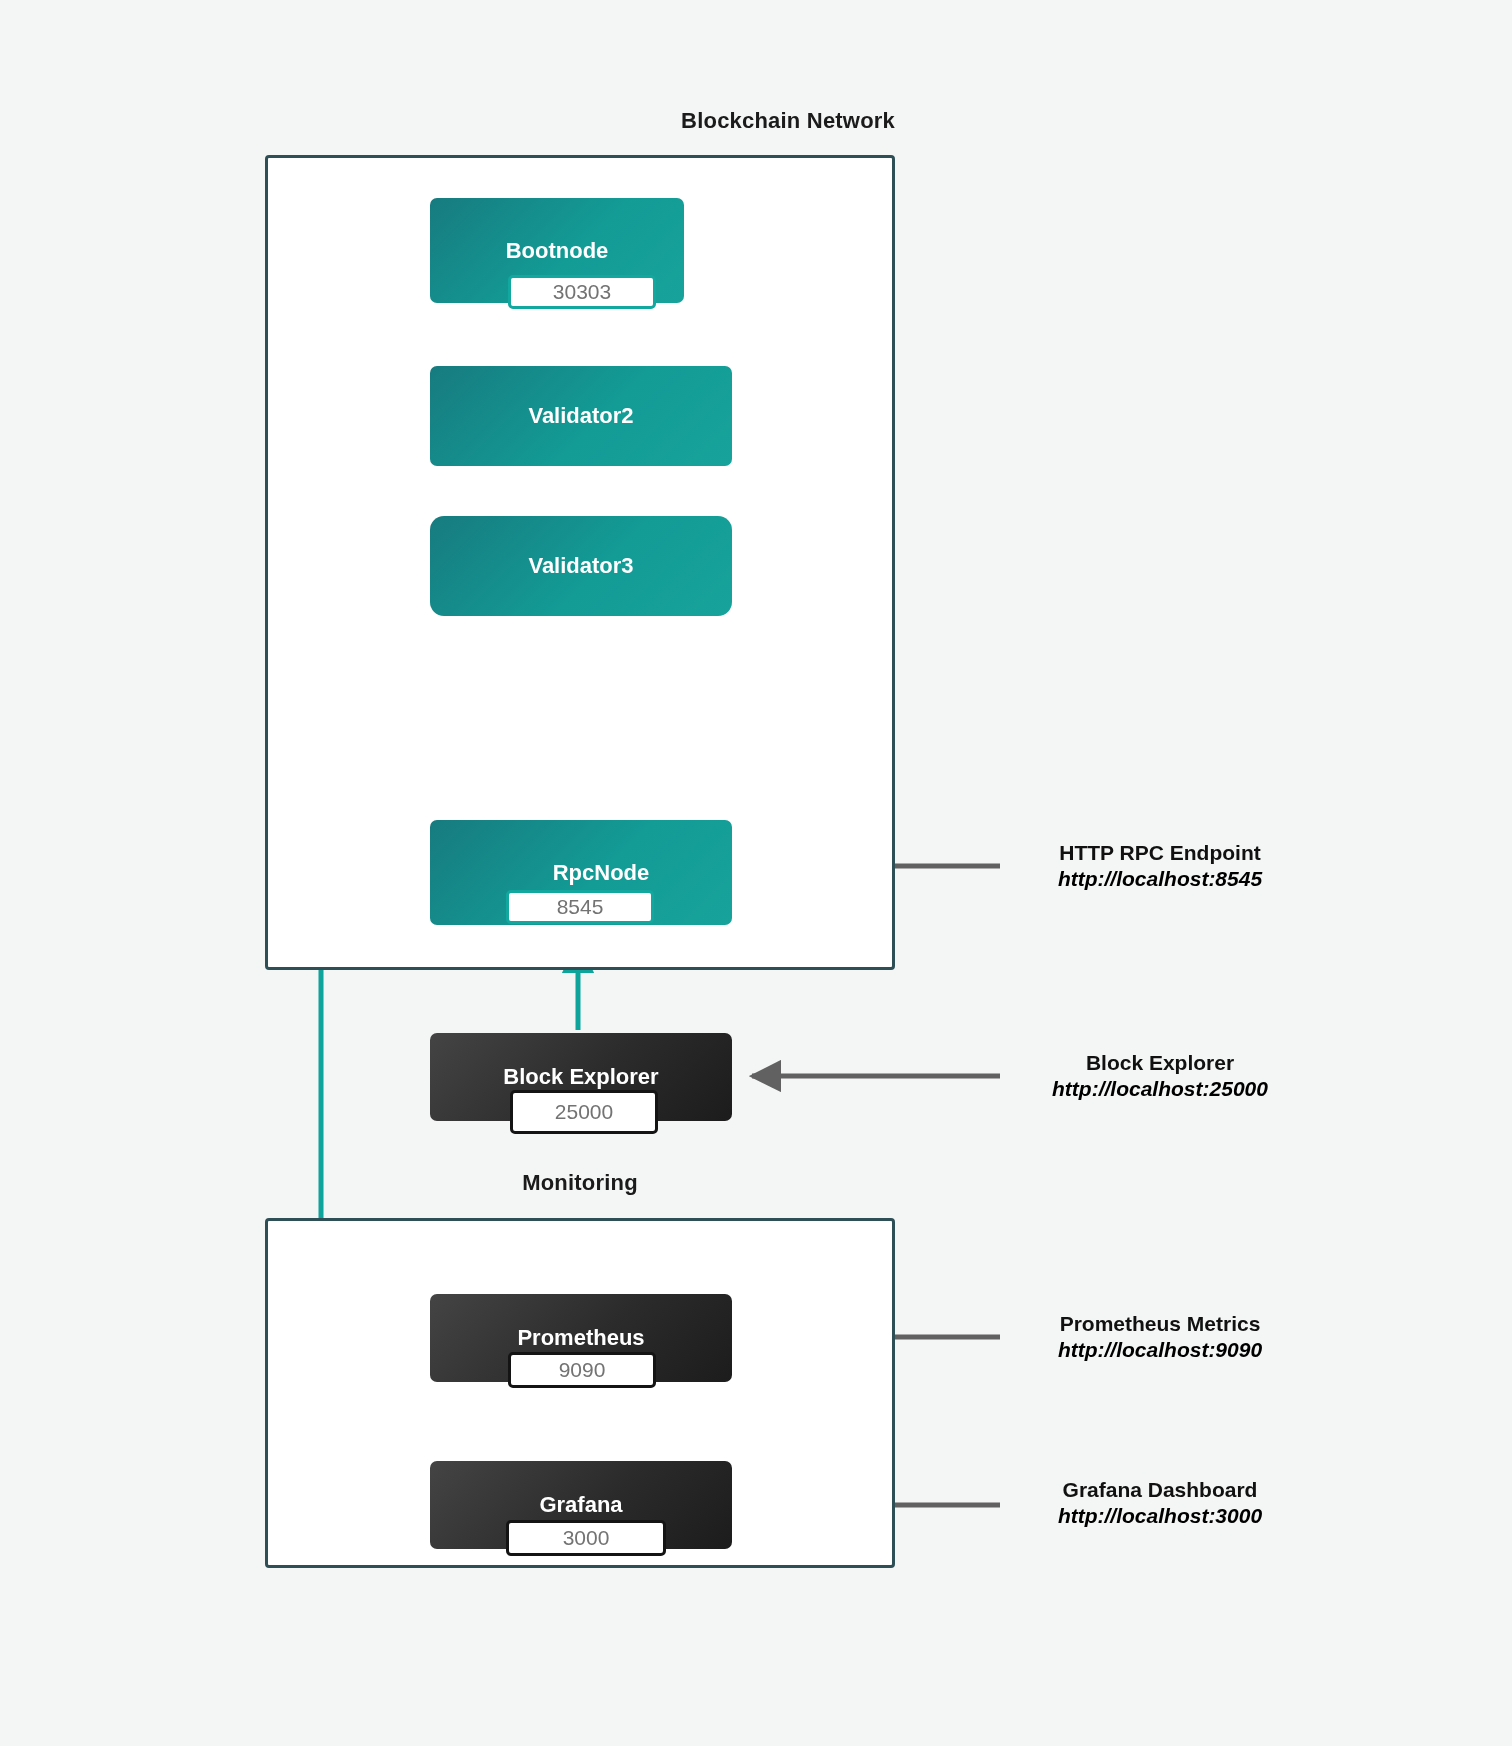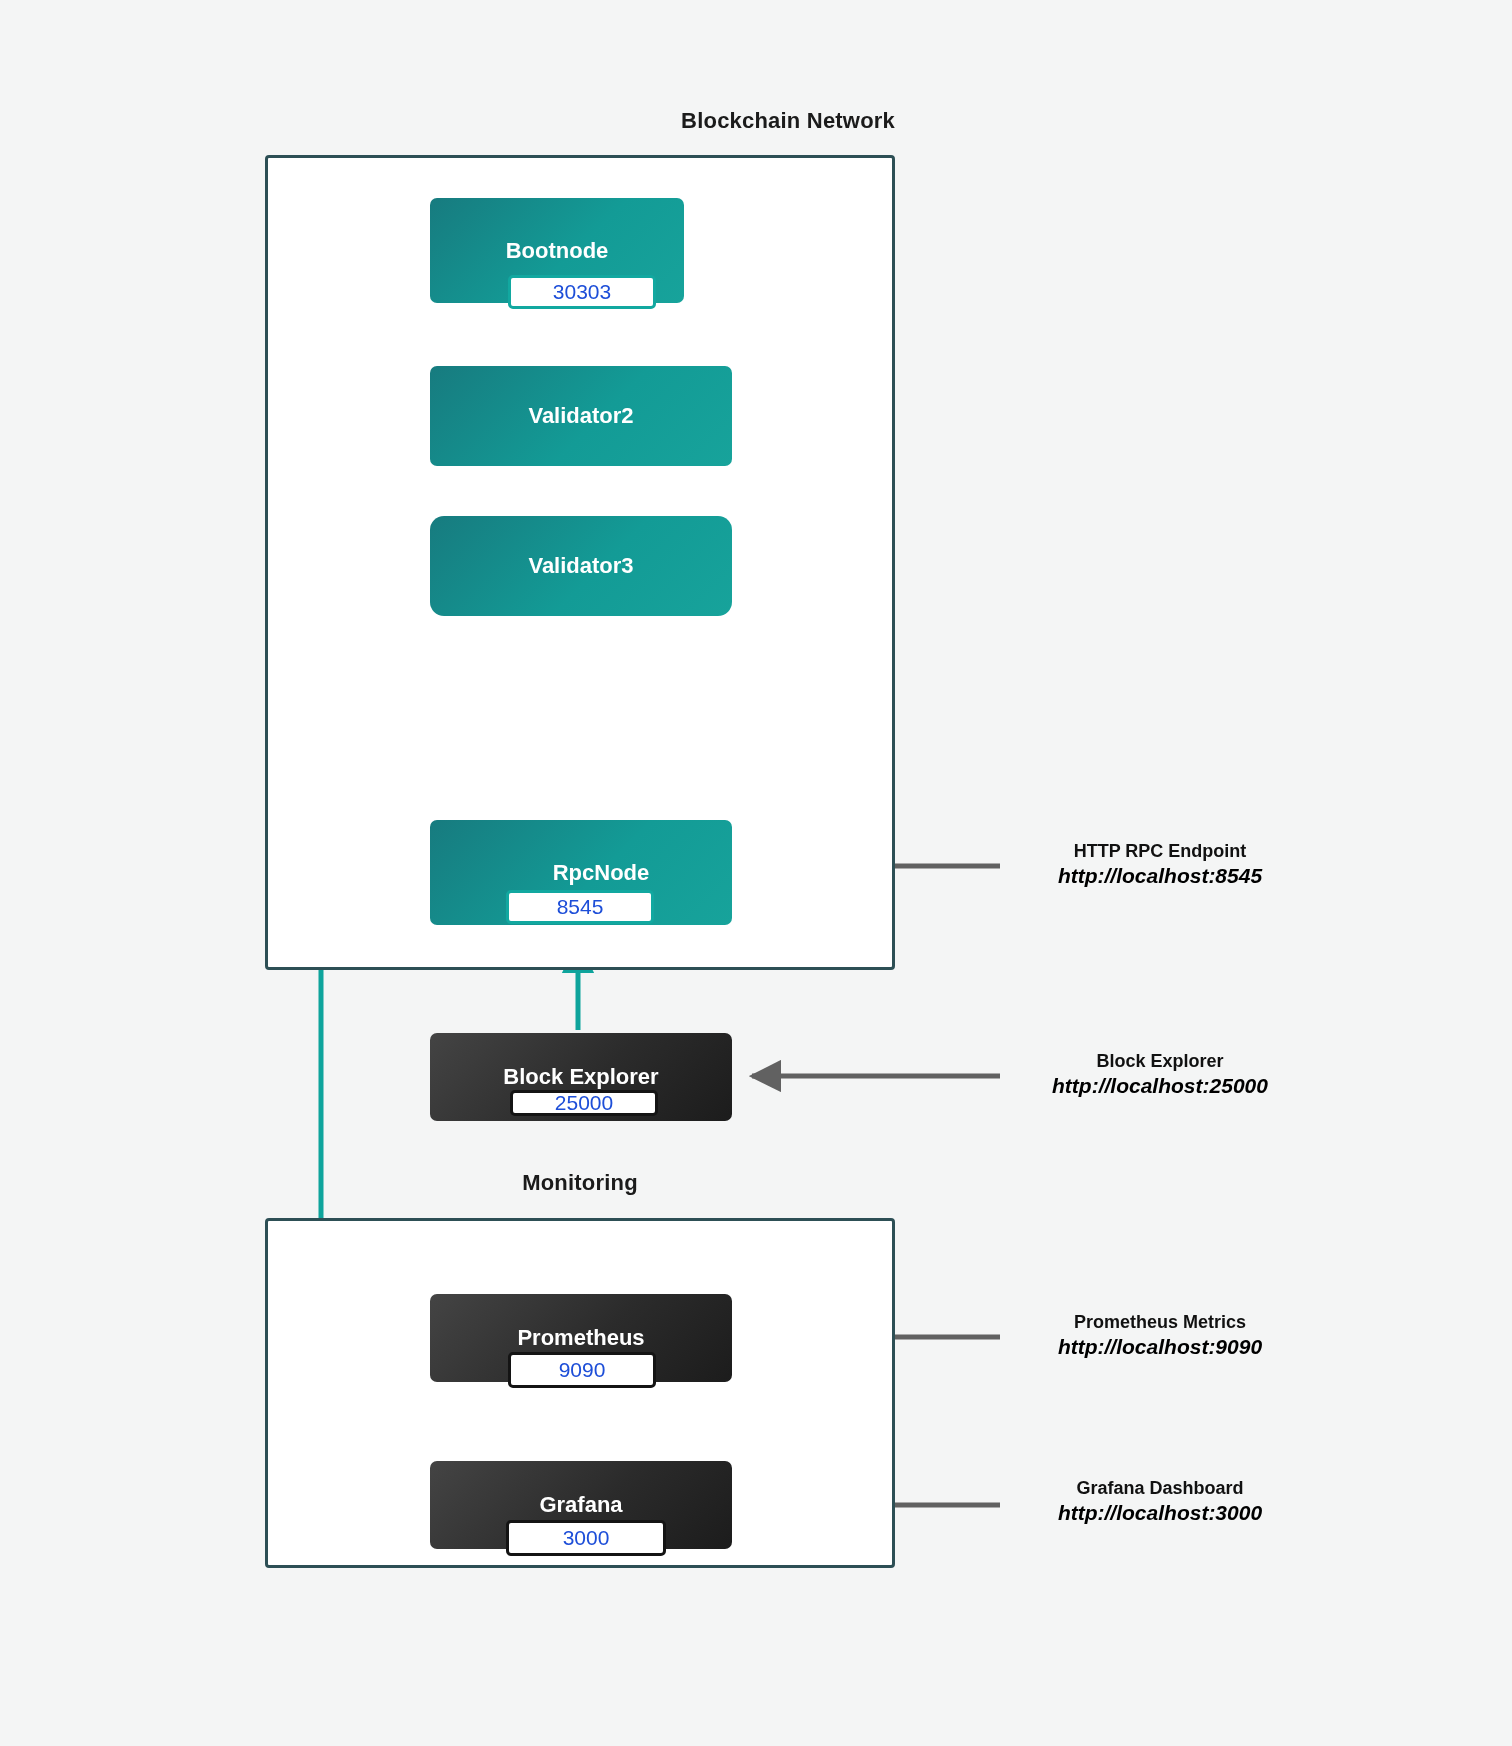--- a/index.html
+++ b/index.html
@@ -68,37 +68,37 @@
     pointer-events: none;
   }
   .port-badge {
     position: absolute;
     background: #ffffff;
     border-radius: 5px;
     display: flex;
     align-items: center;
     justify-content: center;
     font-size: 21px;
-    color: #1d4ed8;
+    color: #737373;
     font-family: "Liberation Sans", sans-serif;
     z-index: 9;
     box-sizing: border-box;
     white-space: nowrap;
   }
   .port-badge.teal-edge { border: 3px solid #12a8a0; }
   .port-badge.dark-edge { border: 3px solid #141414; }
 
   
   .annotation {
     position: absolute;
     z-index: 6;
     white-space: nowrap;
   }
   .annotation .ann-title {
-    font-size: 18px;
+    font-size: 21px;
     font-weight: bold;
     color: #111111;
     text-align: center;
     display: block;
     line-height: 1.25;
   }
   .annotation .ann-url {
     font-size: 21px;
     font-style: italic;
     font-weight: bold;
@@ -180,21 +180,21 @@
   <div class="node node-teal" style="left:430px; top:820px; width:302px; height:105px;padding-left:40px;">
     <span class="node-label">RpcNode</span>
   </div>
   <div class="port-badge teal-edge" style="left:506px; top:890px; width:148px; height:34px;">
     <span>8545</span>
   </div>
 
   <div class="node node-dark" style="left:430px; top:1033px; width:302px; height:88px;">
     <span class="node-label">Block Explorer</span>
   </div>
-  <div class="port-badge dark-edge" style="left:510px; top:1090px; width:148px; height:26px;">
+  <div class="port-badge dark-edge" style="left:510px; top:1090px; width:148px; height:44px;">
     <span>25000</span>
   </div>
 
   <div class="group-title" style="left:265px; top:1170px; width:630px;">Monitoring</div>
   <div class="group-box" style="left:265px; top:1218px; width:630px; height:350px;"></div>
 
   <div class="node node-dark" style="left:430px; top:1294px; width:302px; height:88px;">
     <span class="node-label">Prometheus</span>
   </div>
   <div class="port-badge dark-edge" style="left:508px; top:1352px; width:148px; height:36px;">

